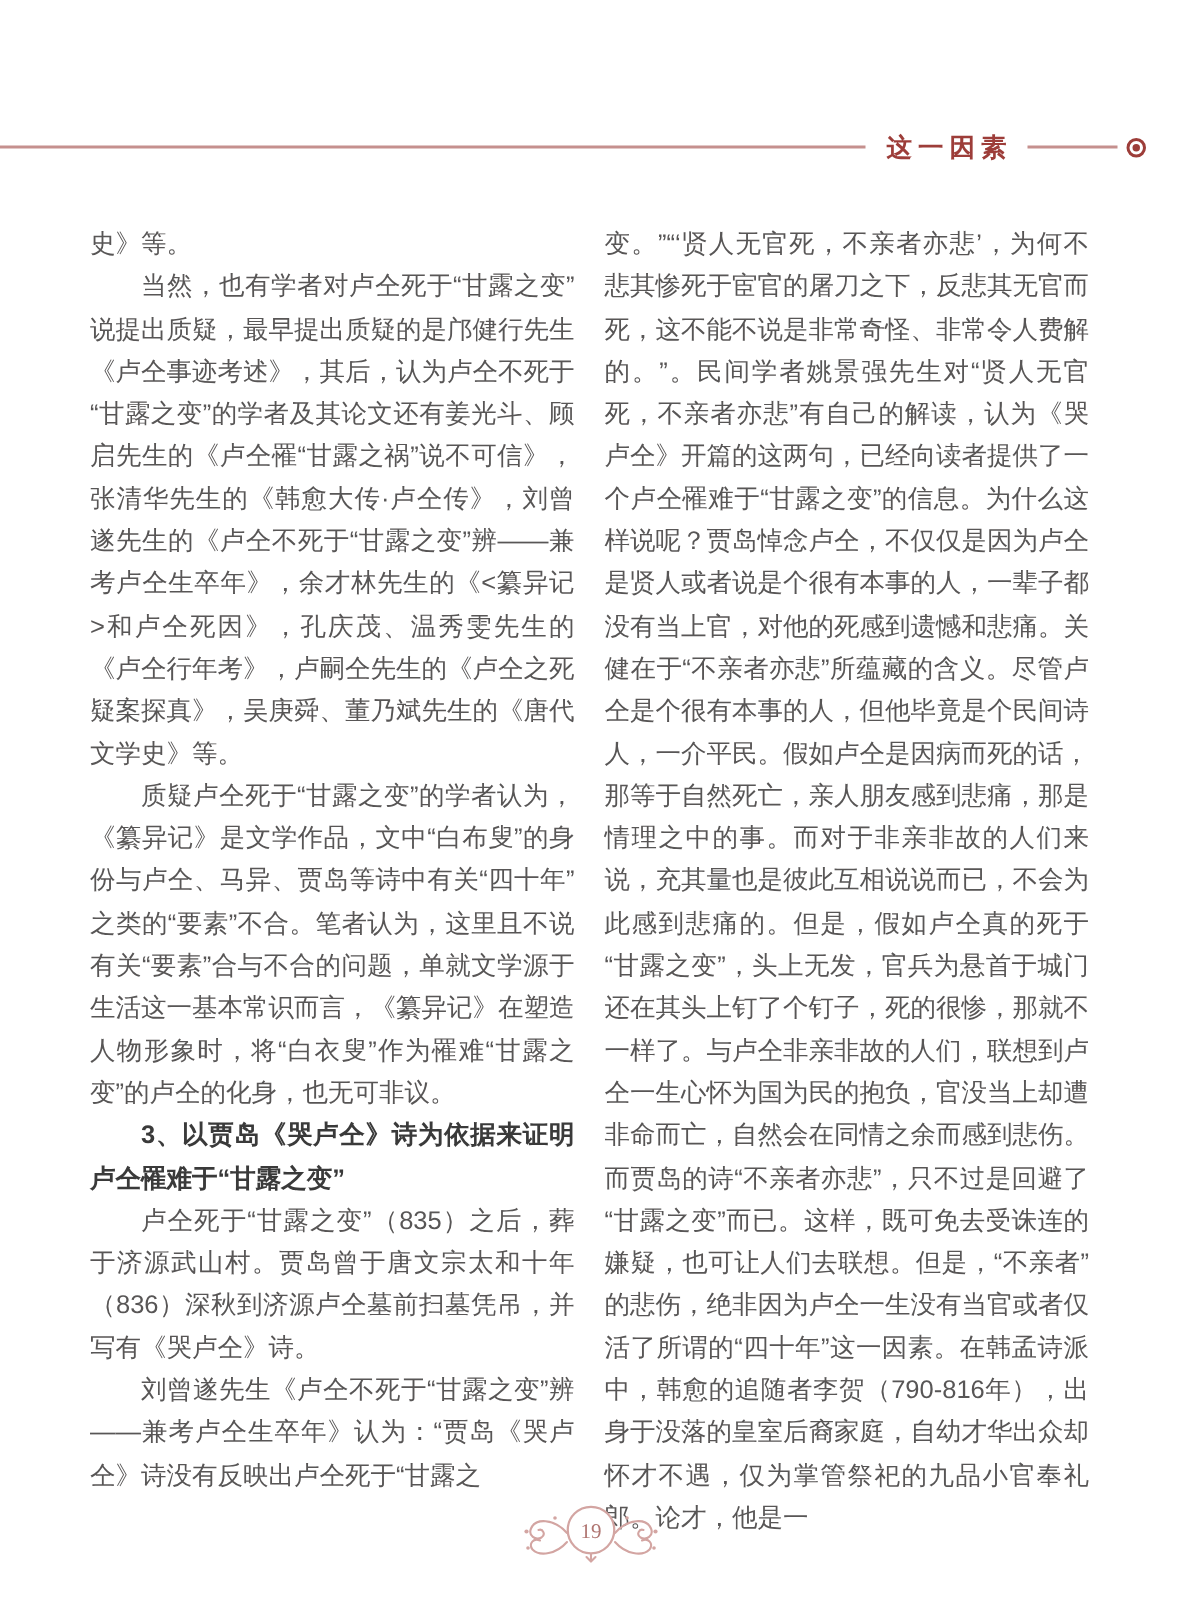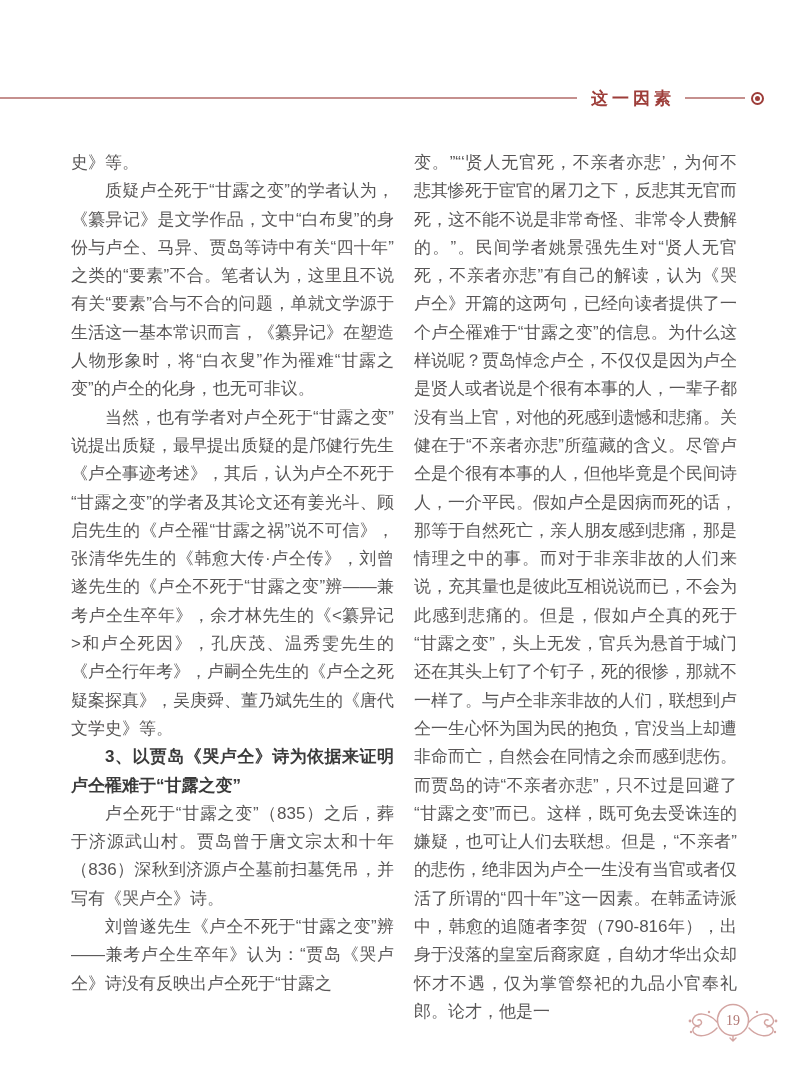--- a/index.html
+++ b/index.html
@@ -24,35 +24,35 @@
     letter-spacing:4px; margin:0 10px 0 14px; white-space:nowrap;
   }
   .rule-short{width:60px; height:1.5px; background:var(--rule); margin-right:6px;}
   .bullseye{
     width:13px; height:13px; border:2.5px solid var(--accent); border-radius:50%;
     display:flex; align-items:center; justify-content:center; flex:0 0 auto;
   }
   .bullseye i{display:block; width:5px; height:5px; border-radius:50%; background:var(--accent);}
   
   .columns{
-    position:absolute; top:149px; left:71px; width:666px;
+    position:absolute; top:149px; left:60px; width:666px;
     display:flex; gap:20px;
   }
   .col{
     width:323px; flex:0 0 323px;
     font-size:17px; line-height:28.3px; color:var(--body-text);
     text-align:justify; word-break:break-all; overflow-wrap:anywhere;
   }
   .col p{margin:0;}
   .col p.para, .col p.heading{text-indent:2em;}
   .col p.heading{font-weight:bold; color:var(--heading-text);}
   
   .page-footer{
     position:absolute; left:0; right:0; bottom:30px;
-    display:flex; justify-content:flex-end;
+    display:flex; justify-content:center;
   }
   .ornament{display:block;}
   .ornament .swirl{fill:none; stroke:var(--ornament); stroke-width:1.4; stroke-linecap:round;}
   .ornament .dot{fill:var(--ornament);}
   .ornament .medal{fill:#ffffff; stroke:var(--ornament); stroke-width:1.5;}
   .ornament text{
     font-family:"Liberation Serif","DejaVu Serif",serif;
     font-size:14px; fill:var(--ornament-number);
   }
 </style>
@@ -66,22 +66,22 @@
     <div class="head-title">这一因素</div>
     <div class="rule-short"></div>
     <span class="bullseye">
         <i></i>
       </span>
   </header>
 
   <main class="columns">
     <section class="col" id="col-left">
         <p class="cont">史》等。</p>
+        <p class="para">当然，也有学者对卢仝死于“甘露之变”说提出质疑，最早提出质疑的是邝健行先生《卢仝事迹考述》，其后，认为卢仝不死于“甘露之变”的学者及其论文还有姜光斗、顾启先生的《卢仝罹“甘露之祸”说不可信》，张清华先生的《韩愈大传·卢仝传》，刘曾遂先生的《卢仝不死于“甘露之变”辨——兼考卢仝生卒年》，余才林先生的《&lt;纂异记&gt;和卢仝死因》，孔庆茂、温秀雯先生的《卢仝行年考》，卢嗣仝先生的《卢仝之死疑案探真》，吴庚舜、董乃斌先生的《唐代文学史》等。</p>
         <p class="para">质疑卢仝死于“甘露之变”的学者认为，《纂异记》是文学作品，文中“白布叟”的身份与卢仝、马异、贾岛等诗中有关“四十年”之类的“要素”不合。笔者认为，这里且不说有关“要素”合与不合的问题，单就文学源于生活这一基本常识而言，《纂异记》在塑造人物形象时，将“白衣叟”作为罹难“甘露之变”的卢仝的化身，也无可非议。</p>
-        <p class="para">当然，也有学者对卢仝死于“甘露之变”说提出质疑，最早提出质疑的是邝健行先生《卢仝事迹考述》，其后，认为卢仝不死于“甘露之变”的学者及其论文还有姜光斗、顾启先生的《卢仝罹“甘露之祸”说不可信》，张清华先生的《韩愈大传·卢仝传》，刘曾遂先生的《卢仝不死于“甘露之变”辨——兼考卢仝生卒年》，余才林先生的《&lt;纂异记&gt;和卢仝死因》，孔庆茂、温秀雯先生的《卢仝行年考》，卢嗣仝先生的《卢仝之死疑案探真》，吴庚舜、董乃斌先生的《唐代文学史》等。</p>
         <p class="heading">3、以贾岛《哭卢仝》诗为依据来证明卢仝罹难于“甘露之变”</p>
         <p class="para">卢仝死于“甘露之变”（835）之后，葬于济源武山村。贾岛曾于唐文宗太和十年（836）深秋到济源卢仝墓前扫墓凭吊，并写有《哭卢仝》诗。</p>
         <p class="para">刘曾遂先生《卢仝不死于“甘露之变”辨——兼考卢仝生卒年》认为：“贾岛《哭卢仝》诗没有反映出卢仝死于“甘露之</p>
       </section>
     <section class="col" id="col-right">
         <p class="cont">变。”“‘贤人无官死，不亲者亦悲’，为何不悲其惨死于宦官的屠刀之下，反悲其无官而死，这不能不说是非常奇怪、非常令人费解的。”。民间学者姚景强先生对“贤人无官死，不亲者亦悲”有自己的解读，认为《哭卢仝》开篇的这两句，已经向读者提供了一个卢仝罹难于“甘露之变”的信息。为什么这样说呢？贾岛悼念卢仝，不仅仅是因为卢仝是贤人或者说是个很有本事的人，一辈子都没有当上官，对他的死感到遗憾和悲痛。关健在于“不亲者亦悲”所蕴藏的含义。尽管卢仝是个很有本事的人，但他毕竟是个民间诗人，一介平民。假如卢仝是因病而死的话，那等于自然死亡，亲人朋友感到悲痛，那是情理之中的事。而对于非亲非故的人们来说，充其量也是彼此互相说说而已，不会为此感到悲痛的。但是，假如卢仝真的死于“甘露之变”，头上无发，官兵为悬首于城门还在其头上钉了个钉子，死的很惨，那就不一样了。与卢仝非亲非故的人们，联想到卢仝一生心怀为国为民的抱负，官没当上却遭非命而亡，自然会在同情之余而感到悲伤。而贾岛的诗“不亲者亦悲”，只不过是回避了“甘露之变”而已。这样，既可免去受诛连的嫌疑，也可让人们去联想。但是，“不亲者”的悲伤，绝非因为卢仝一生没有当官或者仅活了所谓的“四十年”这一因素。在韩孟诗派中，韩愈的追随者李贺（790-816年），出身于没落的皇室后裔家庭，自幼才华出众却怀才不遇，仅为掌管祭祀的九品小官奉礼郎。论才，他是一</p>
       </section>
   </main>
 
   <footer class="page-footer">

